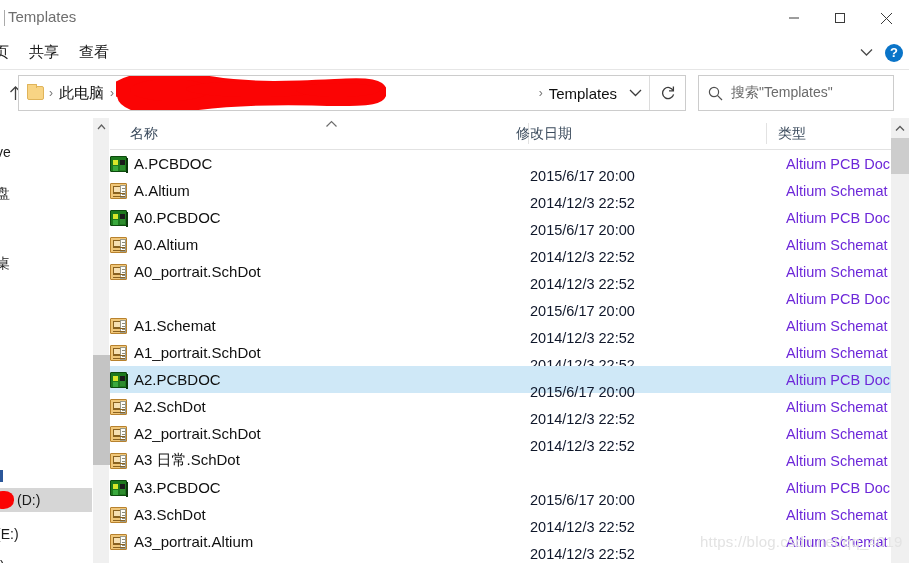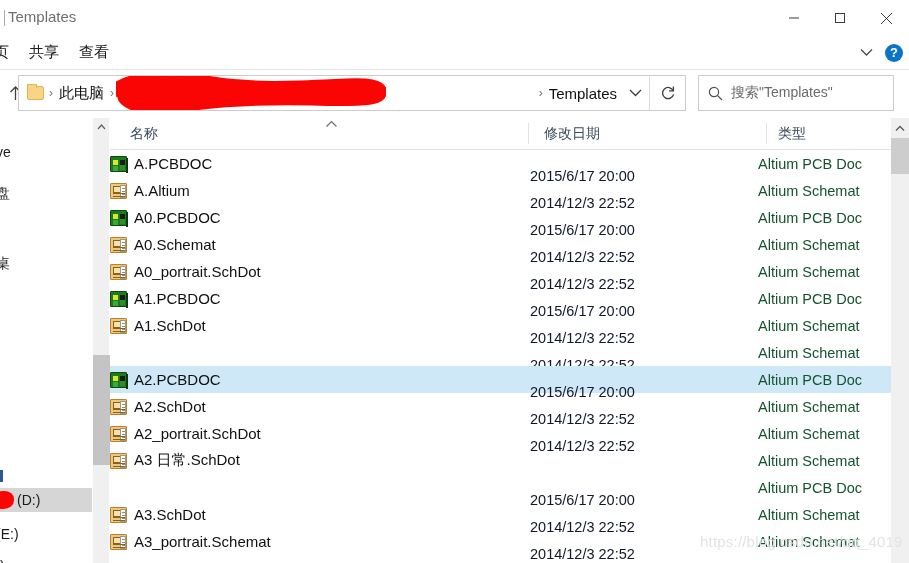--- a/index.html
+++ b/index.html
@@ -224,23 +224,23 @@
   .fname {
     font-size: 15px; color: #101010; white-space: nowrap;
     margin-left: 7px;
   }
   .cell-date {
     position: absolute; left: 420px; top: 12px; height: 27px;
     display: flex; align-items: center;
     font-size: 14.5px; color: #0f172a; white-space: nowrap;
   }
   .cell-type {
-    position: absolute; left: 648px; top: 0; height: 27px;
-    display: flex; align-items: center;
-    font-size: 14.5px; color: #14532d; white-space: nowrap;
+    position: absolute; left: 676px; top: 0; height: 27px;
+    display: flex; align-items: center;
+    font-size: 14.5px; color: #6d28d9; white-space: nowrap;
     overflow: hidden; width: 123px;
   }
 
   
   .ico { width: 17px; height: 16px; position: relative; flex: none; }
   .ico-pcb {
     background: #1e7a1e;
     border: 1px solid #0d4a0d;
     border-radius: 1px;
   }
@@ -460,21 +460,21 @@
   <div class="listarea">
 
     <div class="hdr">
       <div class="sort-arrow" style="left:215px;">
         <svg width="13" height="8" viewBox="0 0 13 8">
             <polyline points="1.5,6.5 6.5,1.5 11.5,6.5" fill="none" stroke="#6d6d6d" stroke-width="1.2"></polyline>
           </svg>
       </div>
       <div class="hdr-cell" style="left:10px;">名称</div>
       <div class="hdr-div" style="left:418px;"></div>
-      <div class="hdr-cell" style="left:424px;">修改日期</div>
+      <div class="hdr-cell" style="left:396px;">修改日期</div>
       <div class="hdr-div" style="left:656px;"></div>
       <div class="hdr-cell" style="left:658px;">类型</div>
     </div>
 
     <div class="rows">
 
       <div class="row">
         <div class="cell-name">
           <span class="ico ico-pcb"></span>
           <span class="fname">A.PCBDOC</span>
@@ -501,58 +501,60 @@
         </div>
         <div class="cell-date">2015/6/17 20:00</div>
         <div class="cell-type">Altium PCB Doc</div>
       </div>
 
       <div class="row">
         <div class="cell-name">
           <span class="ico ico-sch">
               <span class="pg"></span>
             </span>
-          <span class="fname">A0.Schemat</span>
+          <span class="fname">A0.Altium</span>
         </div>
         <div class="cell-date">2014/12/3 22:52</div>
         <div class="cell-type">Altium Schemat</div>
       </div>
 
       <div class="row">
         <div class="cell-name">
           <span class="ico ico-sch">
               <span class="pg"></span>
             </span>
           <span class="fname">A0_portrait.SchDot</span>
         </div>
         <div class="cell-date">2014/12/3 22:52</div>
         <div class="cell-type">Altium Schemat</div>
       </div>
 
       <div class="row">
-        <div class="cell-name">
-          <span class="ico ico-pcb"></span>
-          <span class="fname">A1.PCBDOC</span>
-        </div>
         <div class="cell-date">2015/6/17 20:00</div>
         <div class="cell-type">Altium PCB Doc</div>
       </div>
 
       <div class="row">
         <div class="cell-name">
           <span class="ico ico-sch">
               <span class="pg"></span>
             </span>
-          <span class="fname">A1.SchDot</span>
-        </div>
-        <div class="cell-date">2014/12/3 22:52</div>
-        <div class="cell-type">Altium Schemat</div>
-      </div>
-
-      <div class="row">
+          <span class="fname">A1.Schemat</span>
+        </div>
+        <div class="cell-date">2014/12/3 22:52</div>
+        <div class="cell-type">Altium Schemat</div>
+      </div>
+
+      <div class="row">
+        <div class="cell-name">
+          <span class="ico ico-sch">
+              <span class="pg"></span>
+            </span>
+          <span class="fname">A1_portrait.SchDot</span>
+        </div>
         <div class="cell-date">2014/12/3 22:52</div>
         <div class="cell-type">Altium Schemat</div>
       </div>
 
       <div class="row sel">
         <div class="cell-name">
           <span class="ico ico-pcb"></span>
           <span class="fname">A2.PCBDOC</span>
         </div>
         <div class="cell-date">2015/6/17 20:00</div>
@@ -585,41 +587,45 @@
         <div class="cell-name">
           <span class="ico ico-sch">
               <span class="pg"></span>
             </span>
           <span class="fname">A3 日常.SchDot</span>
         </div>
         <div class="cell-type">Altium Schemat</div>
       </div>
 
       <div class="row">
+        <div class="cell-name">
+          <span class="ico ico-pcb"></span>
+          <span class="fname">A3.PCBDOC</span>
+        </div>
         <div class="cell-date">2015/6/17 20:00</div>
         <div class="cell-type">Altium PCB Doc</div>
       </div>
 
       <div class="row">
         <div class="cell-name">
           <span class="ico ico-sch">
               <span class="pg"></span>
             </span>
           <span class="fname">A3.SchDot</span>
         </div>
         <div class="cell-date">2014/12/3 22:52</div>
         <div class="cell-type">Altium Schemat</div>
       </div>
 
       <div class="row">
         <div class="cell-name">
           <span class="ico ico-sch">
               <span class="pg"></span>
             </span>
-          <span class="fname">A3_portrait.Schemat</span>
+          <span class="fname">A3_portrait.Altium</span>
         </div>
         <div class="cell-date">2014/12/3 22:52</div>
         <div class="cell-type">Altium Schemat</div>
       </div>
 
     </div>
   </div>
 
   <div class="listscroll">
     <div class="sb-up">

